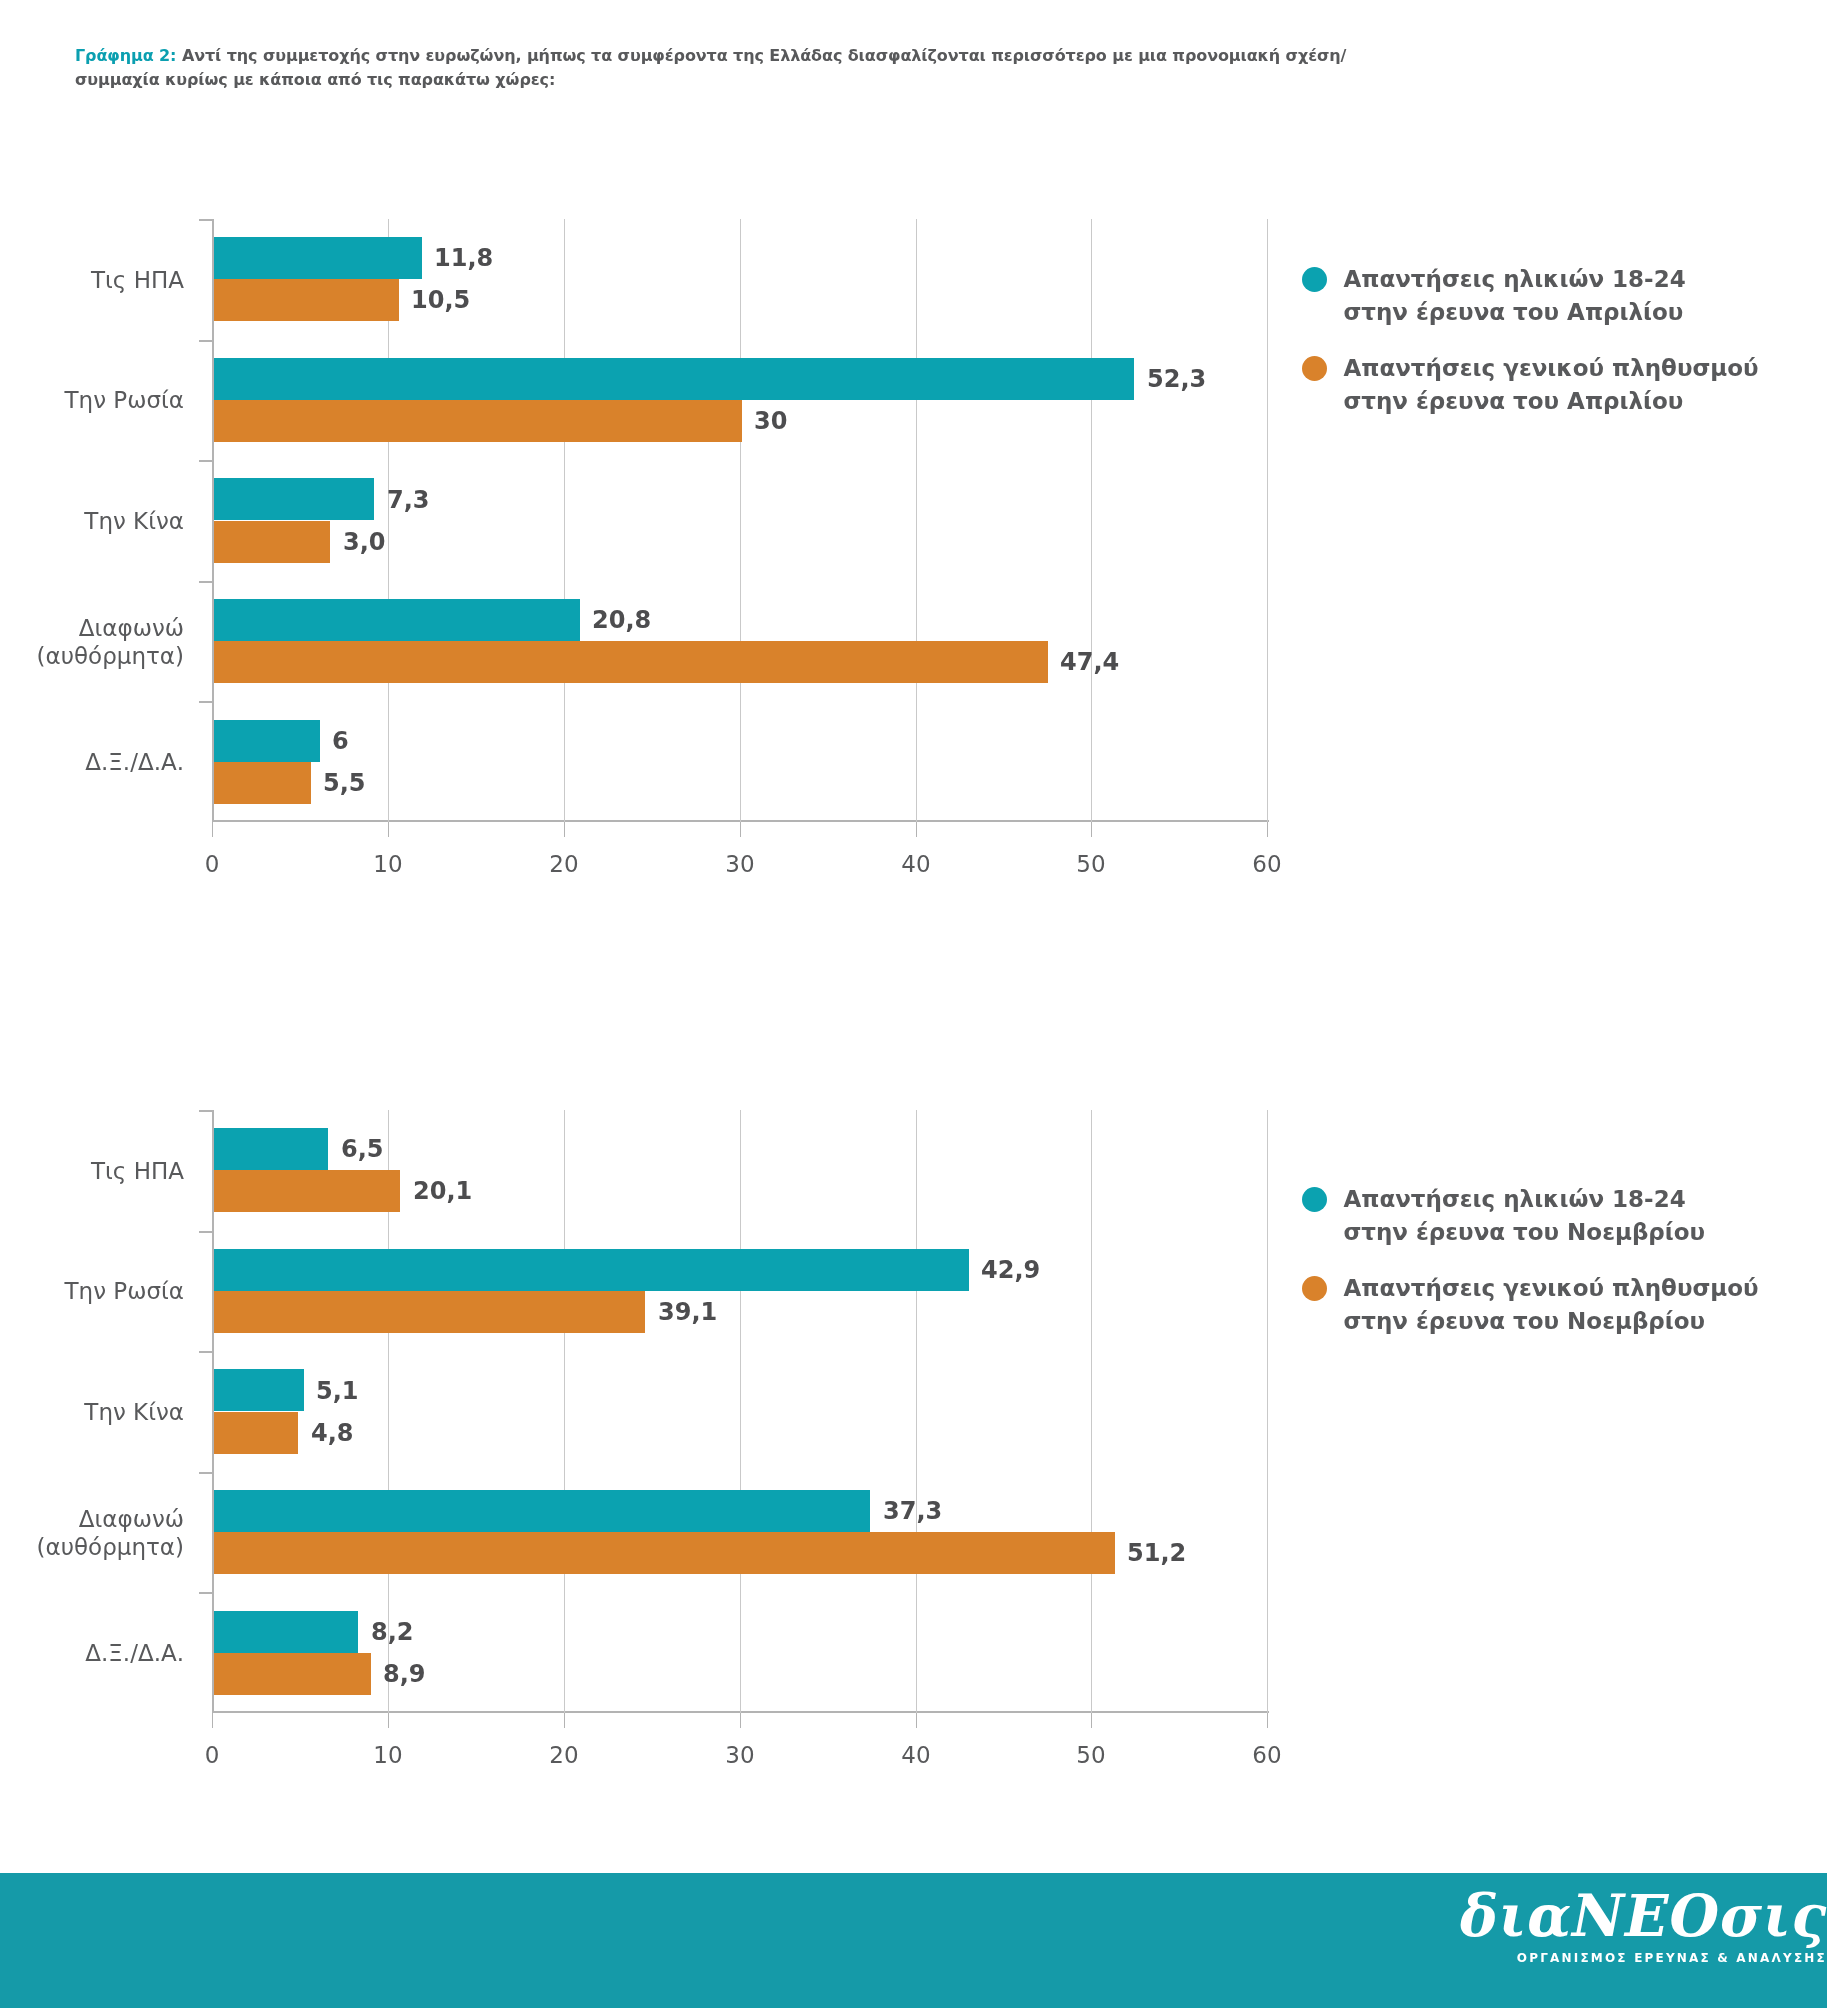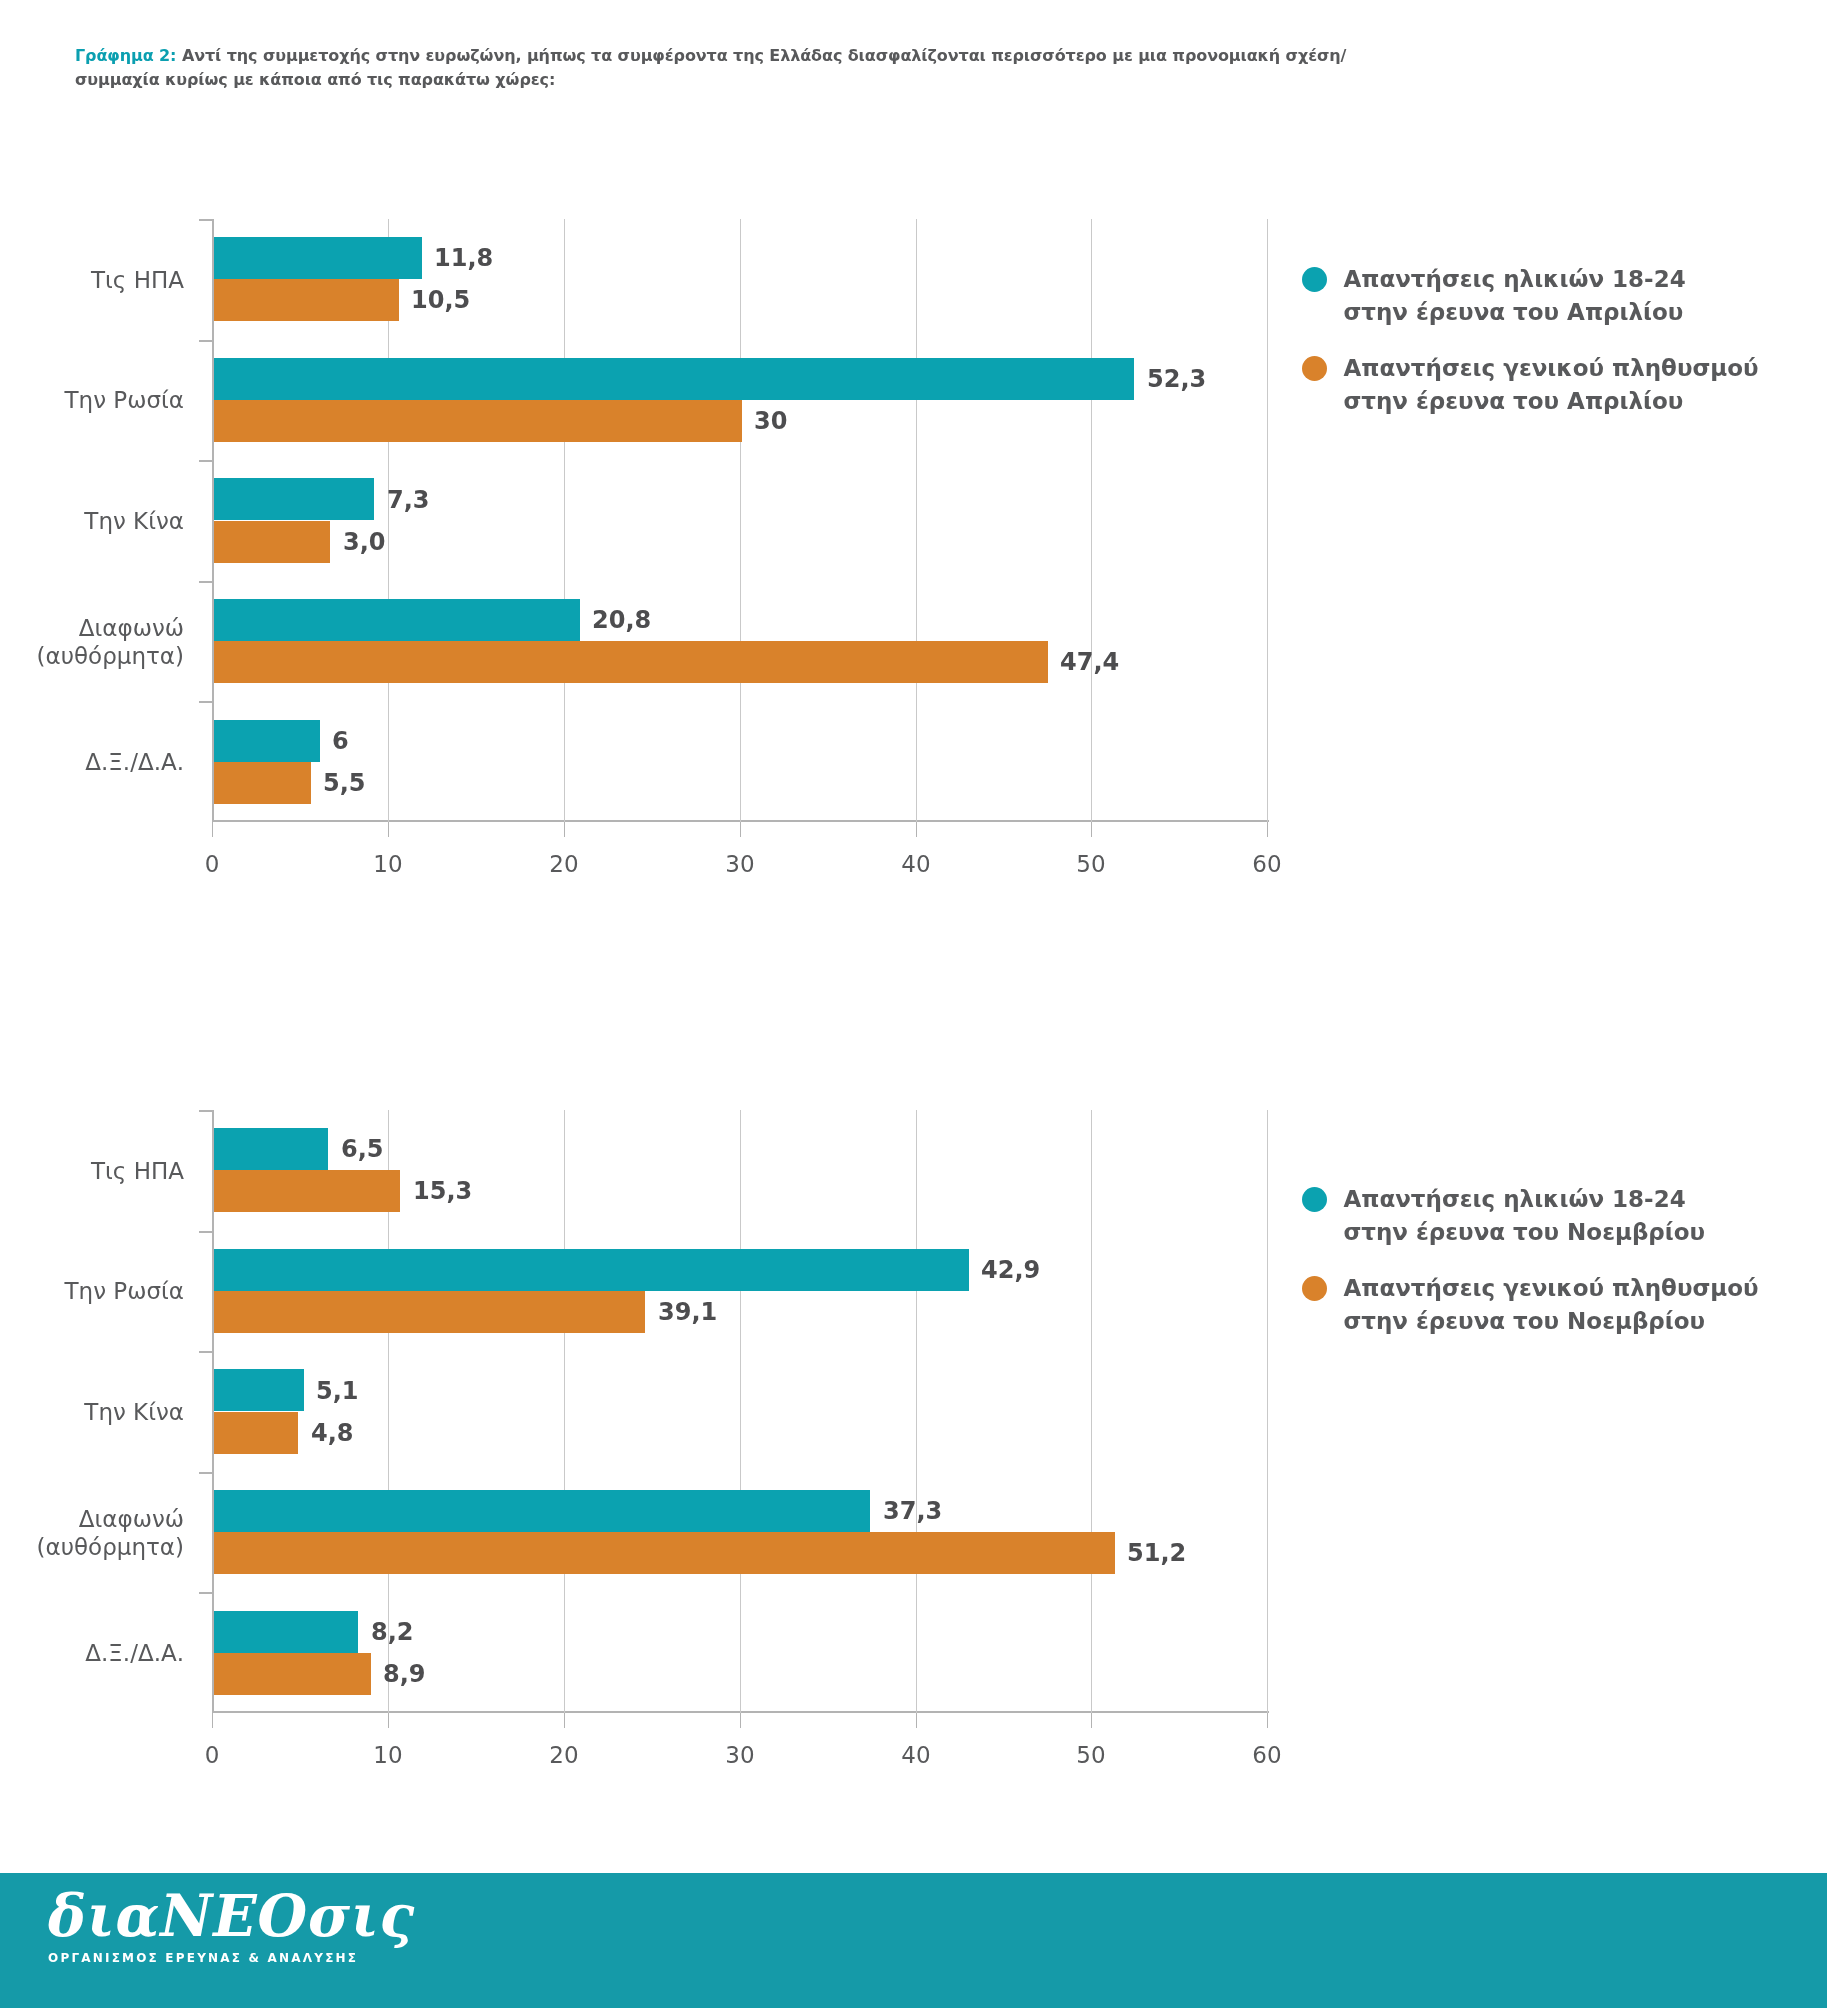--- a/index.html
+++ b/index.html
@@ -148,21 +148,21 @@
   .footer {
     position: absolute;
     left: 0; bottom: 0;
     width: 1827px; height: 135px;
     background: #159aa8;
   }
   .logo-wrap {
     position: absolute;
     left: 0; right: 0;
     top: 12.8px;
-    text-align: left;
+    text-align: right;
     padding-left: 48px;
   }
   .logo-main {
     font-family: "DejaVu Serif", serif;
     font-style: italic;
     font-weight: bold;
     font-size: 57px;
     color: #ffffff;
     letter-spacing: 0.9px;
     line-height: 1.05;
@@ -288,21 +288,21 @@
       <div class="grid-v" style="left: 879px;"></div>
       <div class="tick-x" style="left: 879px;"></div>
       <div class="tick-label-x" style="left: 879px;">50</div>
       <div class="grid-v" style="left: 1055px;"></div>
       <div class="tick-x" style="left: 1055px;"></div>
       <div class="tick-label-x" style="left: 1055px;">60</div>
       <div class="cat-sep" style="top: 0px;"></div>
       <div class="bar teal" style="width: 114px; top: 18.3px;"></div>
       <div class="bar-value" style="left: 129px; top: 27.4px;">6,5</div>
       <div class="bar orange" style="width: 186px; top: 60px;"></div>
-      <div class="bar-value" style="left: 201px; top: 69px;">15,3</div>
+      <div class="bar-value" style="left: 201px; top: 69px;">20,1</div>
       <div class="cat-label" style="right: 1083px; width: 365px; top: 47px;">
         <div>Τις ΗΠΑ</div>
       </div>
       <div class="cat-sep" style="top: 121px;"></div>
       <div class="bar teal" style="width: 755px; top: 139px;"></div>
       <div class="bar-value" style="left: 769px; top: 148px;">42,9</div>
       <div class="bar orange" style="width: 431px; top: 181px;"></div>
       <div class="bar-value" style="left: 446px; top: 190px;">39,1</div>
       <div class="cat-label" style="right: 1083px; width: 365px; top: 167px;">
         <div>Την Ρωσία</div>

